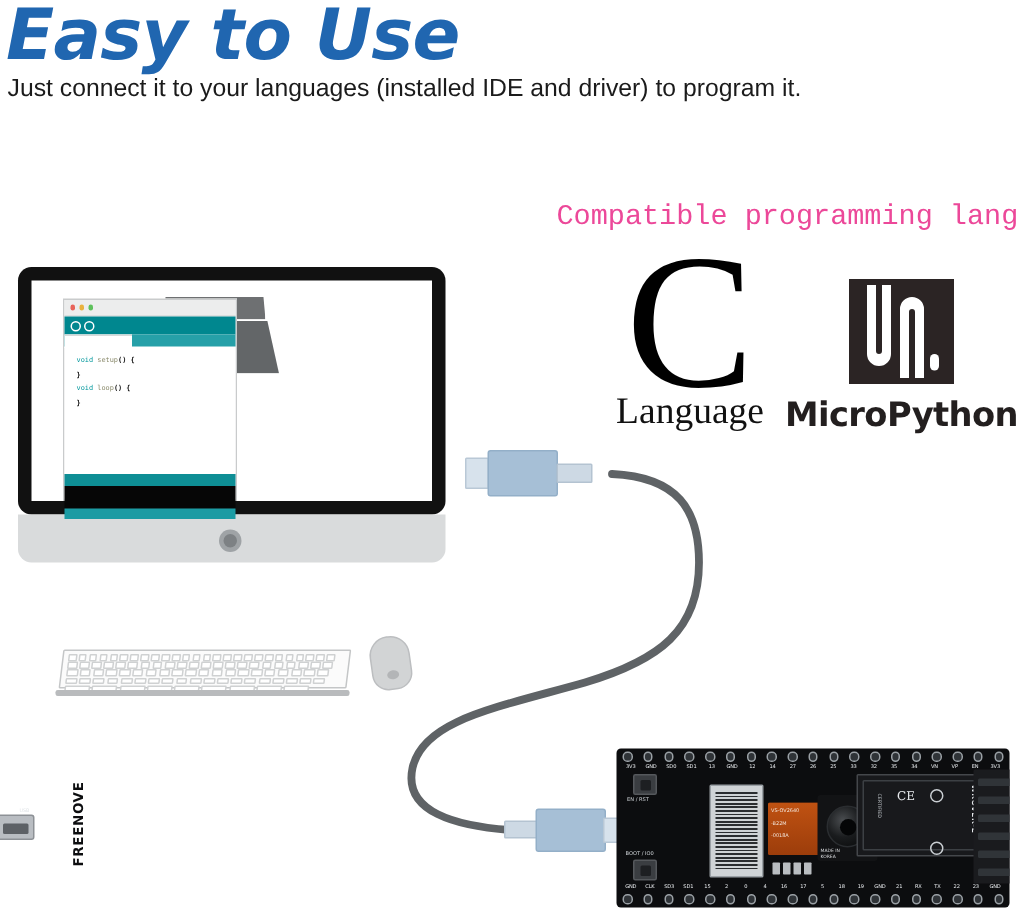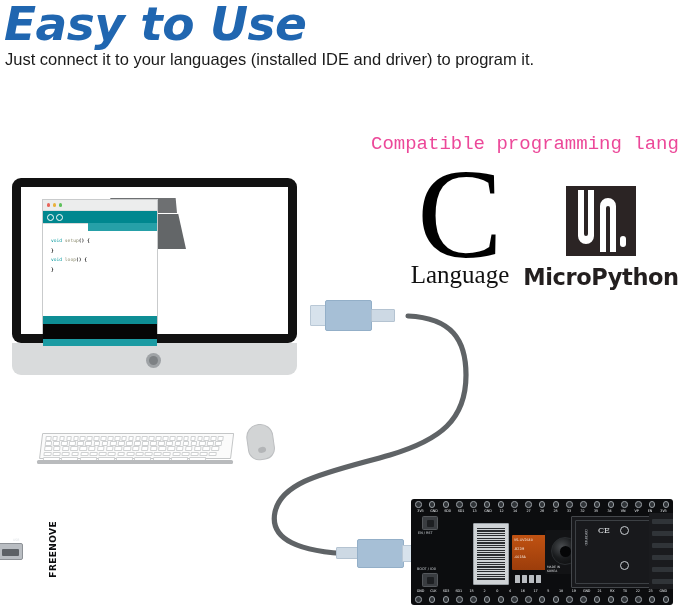--- a/index.html
+++ b/index.html
@@ -175,21 +175,21 @@
             line-height:5.5px;padding-left:2px;padding-top:3px;white-space:nowrap;}
   #camera{position:absolute;left:134px;top:31px;width:40px;height:44px;
           background:#121315;border-radius:2px;}
   #cam-lens{position:absolute;left:6px;top:7px;width:28px;height:28px;
             background:radial-gradient(circle at 38% 34%,#4a4d50 0%,#1a1c1e 48%,#070808 100%);
             border-radius:50%;border:1px solid #2a2d30;box-sizing:border-box;}
   #cam-lens:after{content:"";position:absolute;left:8px;top:8px;width:11px;height:11px;
                   background:#050607;border-radius:50%;}
   #cam-code{position:absolute;left:2px;top:36px;font-size:3px;color:#d8dadd;
             font-family:"DejaVu Sans",sans-serif;line-height:3.6px;}
-  #module{position:absolute;left:160px;top:17px;width:97px;height:72px;
+  #module{position:absolute;left:160px;top:17px;width:97px;height:55px;
           background:#18191c;border:1px solid #44474b;box-sizing:border-box;
           border-radius:1px;}
   #mod-shield{position:absolute;left:3px;top:3px;right:3px;bottom:3px;
               border:0.8px solid #3c4044;border-radius:1px;}
   #mod-name{position:absolute;right:9px;top:6px;writing-mode:vertical-rl;
             font-size:5px;color:#e6e9ec;font-family:"DejaVu Sans",sans-serif;
             font-weight:700;letter-spacing:0.3px;}
   #mod-brand{position:absolute;right:2px;top:8px;writing-mode:vertical-rl;
              font-size:5.2px;color:#f0f2f4;font-family:"DejaVu Sans",sans-serif;
              font-weight:700;letter-spacing:0.5px;}

